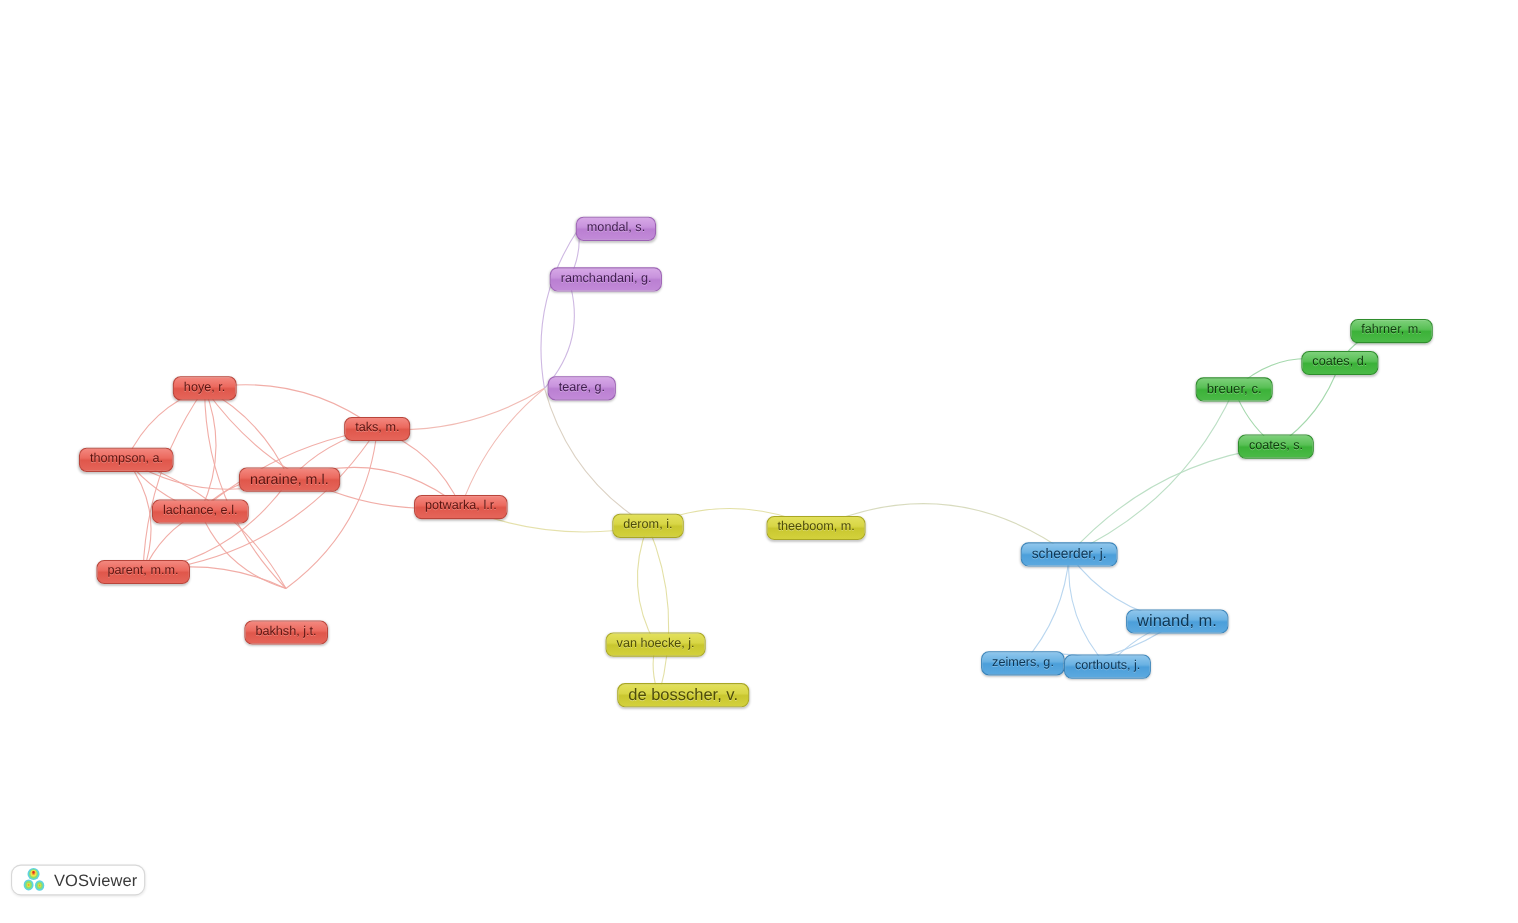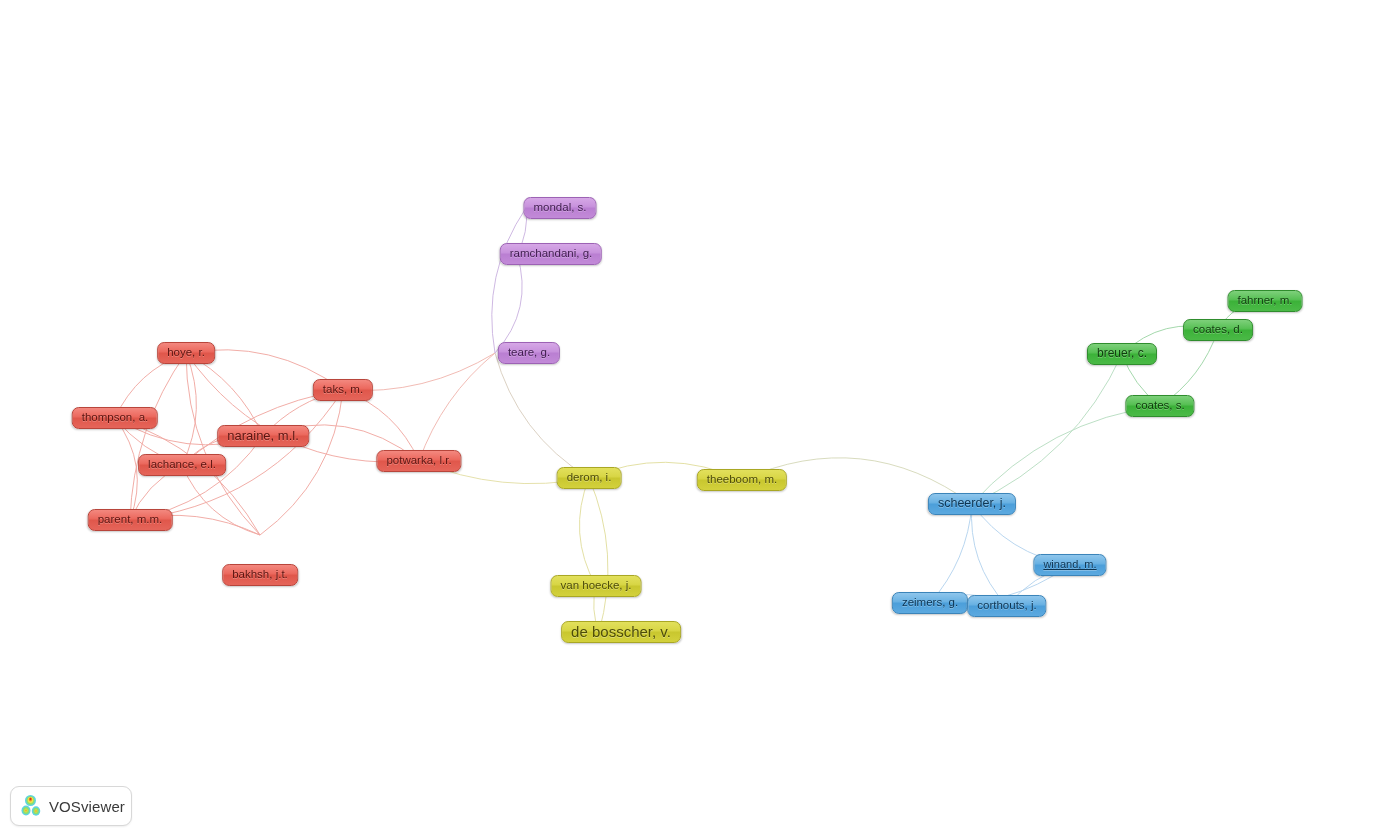--- a/index.html
+++ b/index.html
@@ -74,21 +74,21 @@
     color: #0f3d0d;
     border-color: #2f8d2d;
     text-shadow: 0 1px 0 rgba(255,255,255,0.28);
   }
   
   #vos-logo {
     position: absolute;
     left: 10px;
     top: 786px;
     width: 122px;
-    height: 40px;
+    height: 28px;
     background: #ffffff;
     border: 1px solid #d8d8d8;
     border-radius: 9px;
     display: flex;
     align-items: center;
     gap: 7px;
     padding: 0 10px;
     box-shadow: 0 1px 2px rgba(0,0,0,0.07);
   }
   #vos-logo .logo-mark {
@@ -167,21 +167,21 @@
       <div class="node c-red" style="left: 260px; top: 535px; font-size: 11.5px; z-index: 16; margin-top: 40px;">bakhsh, j.t.</div>
       <div class="node c-red" style="left: 419px; top: 461px; font-size: 11.5px; z-index: 17;">potwarka, l.r.</div>
       <div class="node c-yellow" style="left: 589px; top: 478px; font-size: 11.5px; z-index: 18;">derom, i.</div>
       <div class="node c-yellow" style="left: 742px; top: 480px; font-size: 11.5px; z-index: 19;">theeboom, m.</div>
       <div class="node c-yellow" style="left: 596px; top: 586px; font-size: 11.5px; z-index: 20;">van hoecke, j.</div>
       <div class="node c-yellow" style="left: 581px; top: 632px; font-size: 15px; z-index: 21; margin-left: 40px;">de bosscher, v.</div>
       <div class="node c-purple" style="left: 526px; top: 208px; font-size: 11.5px; z-index: 22;">mondal, s.</div>
       <div class="node c-purple" style="left: 517px; top: 254px; font-size: 11.5px; z-index: 23;">ramchandani, g.</div>
       <div class="node c-purple" style="left: 495px; top: 353px; font-size: 11.5px; z-index: 24;">teare, g.</div>
       <div class="node c-blue" style="left: 972px; top: 504px; font-size: 12.5px; z-index: 25;">scheerder, j.</div>
-      <div class="node c-blue" style="left: 1070px; top: 565px; font-size: 11px; z-index: 26; text-decoration: underline;">winand, m.</div>
+      <div class="node c-blue" style="left: 1070px; top: 565px; font-size: 15px; z-index: 26;">winand, m.</div>
       <div class="node c-blue" style="left: 930px; top: 603px; font-size: 11.5px; z-index: 27;">zeimers, g.</div>
       <div class="node c-blue" style="left: 1007px; top: 606px; font-size: 11.5px; z-index: 28;">corthouts, j.</div>
       <div class="node c-green" style="left: 1122px; top: 354px; font-size: 12px; z-index: 29;">breuer, c.</div>
       <div class="node c-green" style="left: 1160px; top: 406px; font-size: 11.5px; z-index: 30;">coates, s.</div>
       <div class="node c-green" style="left: 1218px; top: 330px; font-size: 11.5px; z-index: 31;">coates, d.</div>
       <div class="node c-green" style="left: 1265px; top: 301px; font-size: 11.5px; z-index: 32;">fahrner, m.</div>
     </div>
 
   <div id="vos-logo">
     <svg class="logo-mark" viewBox="0 0 42 48">

